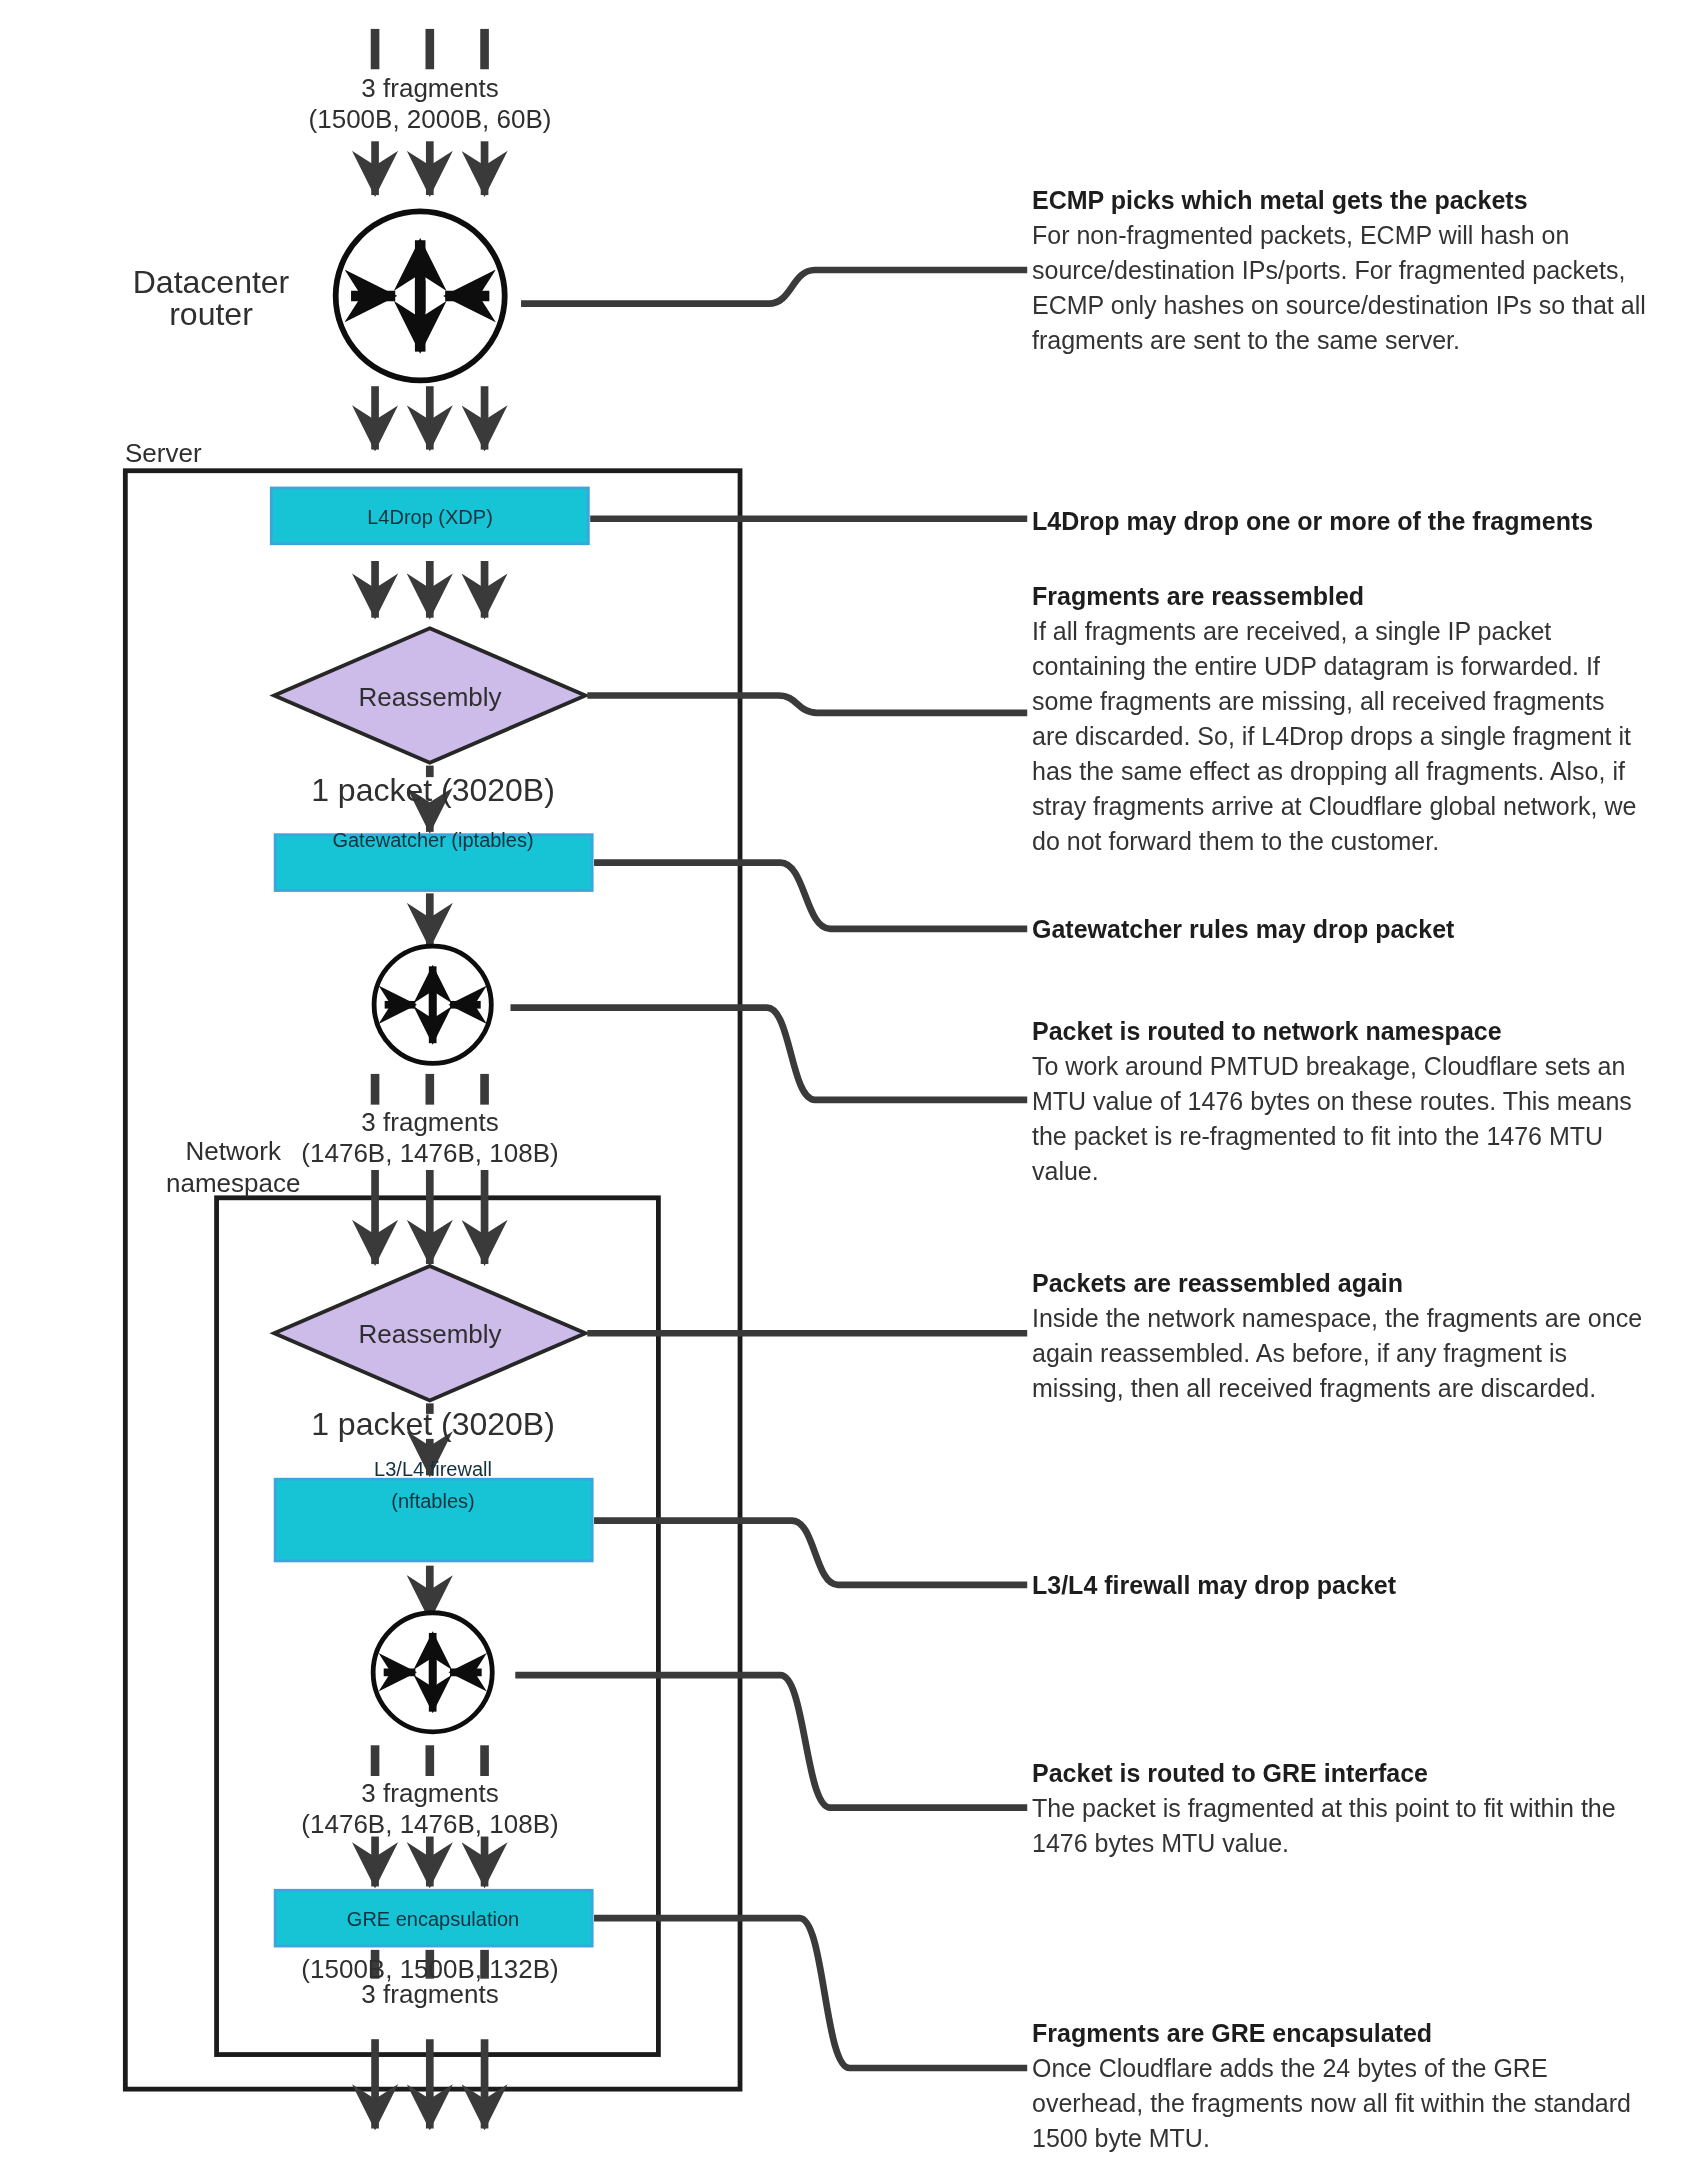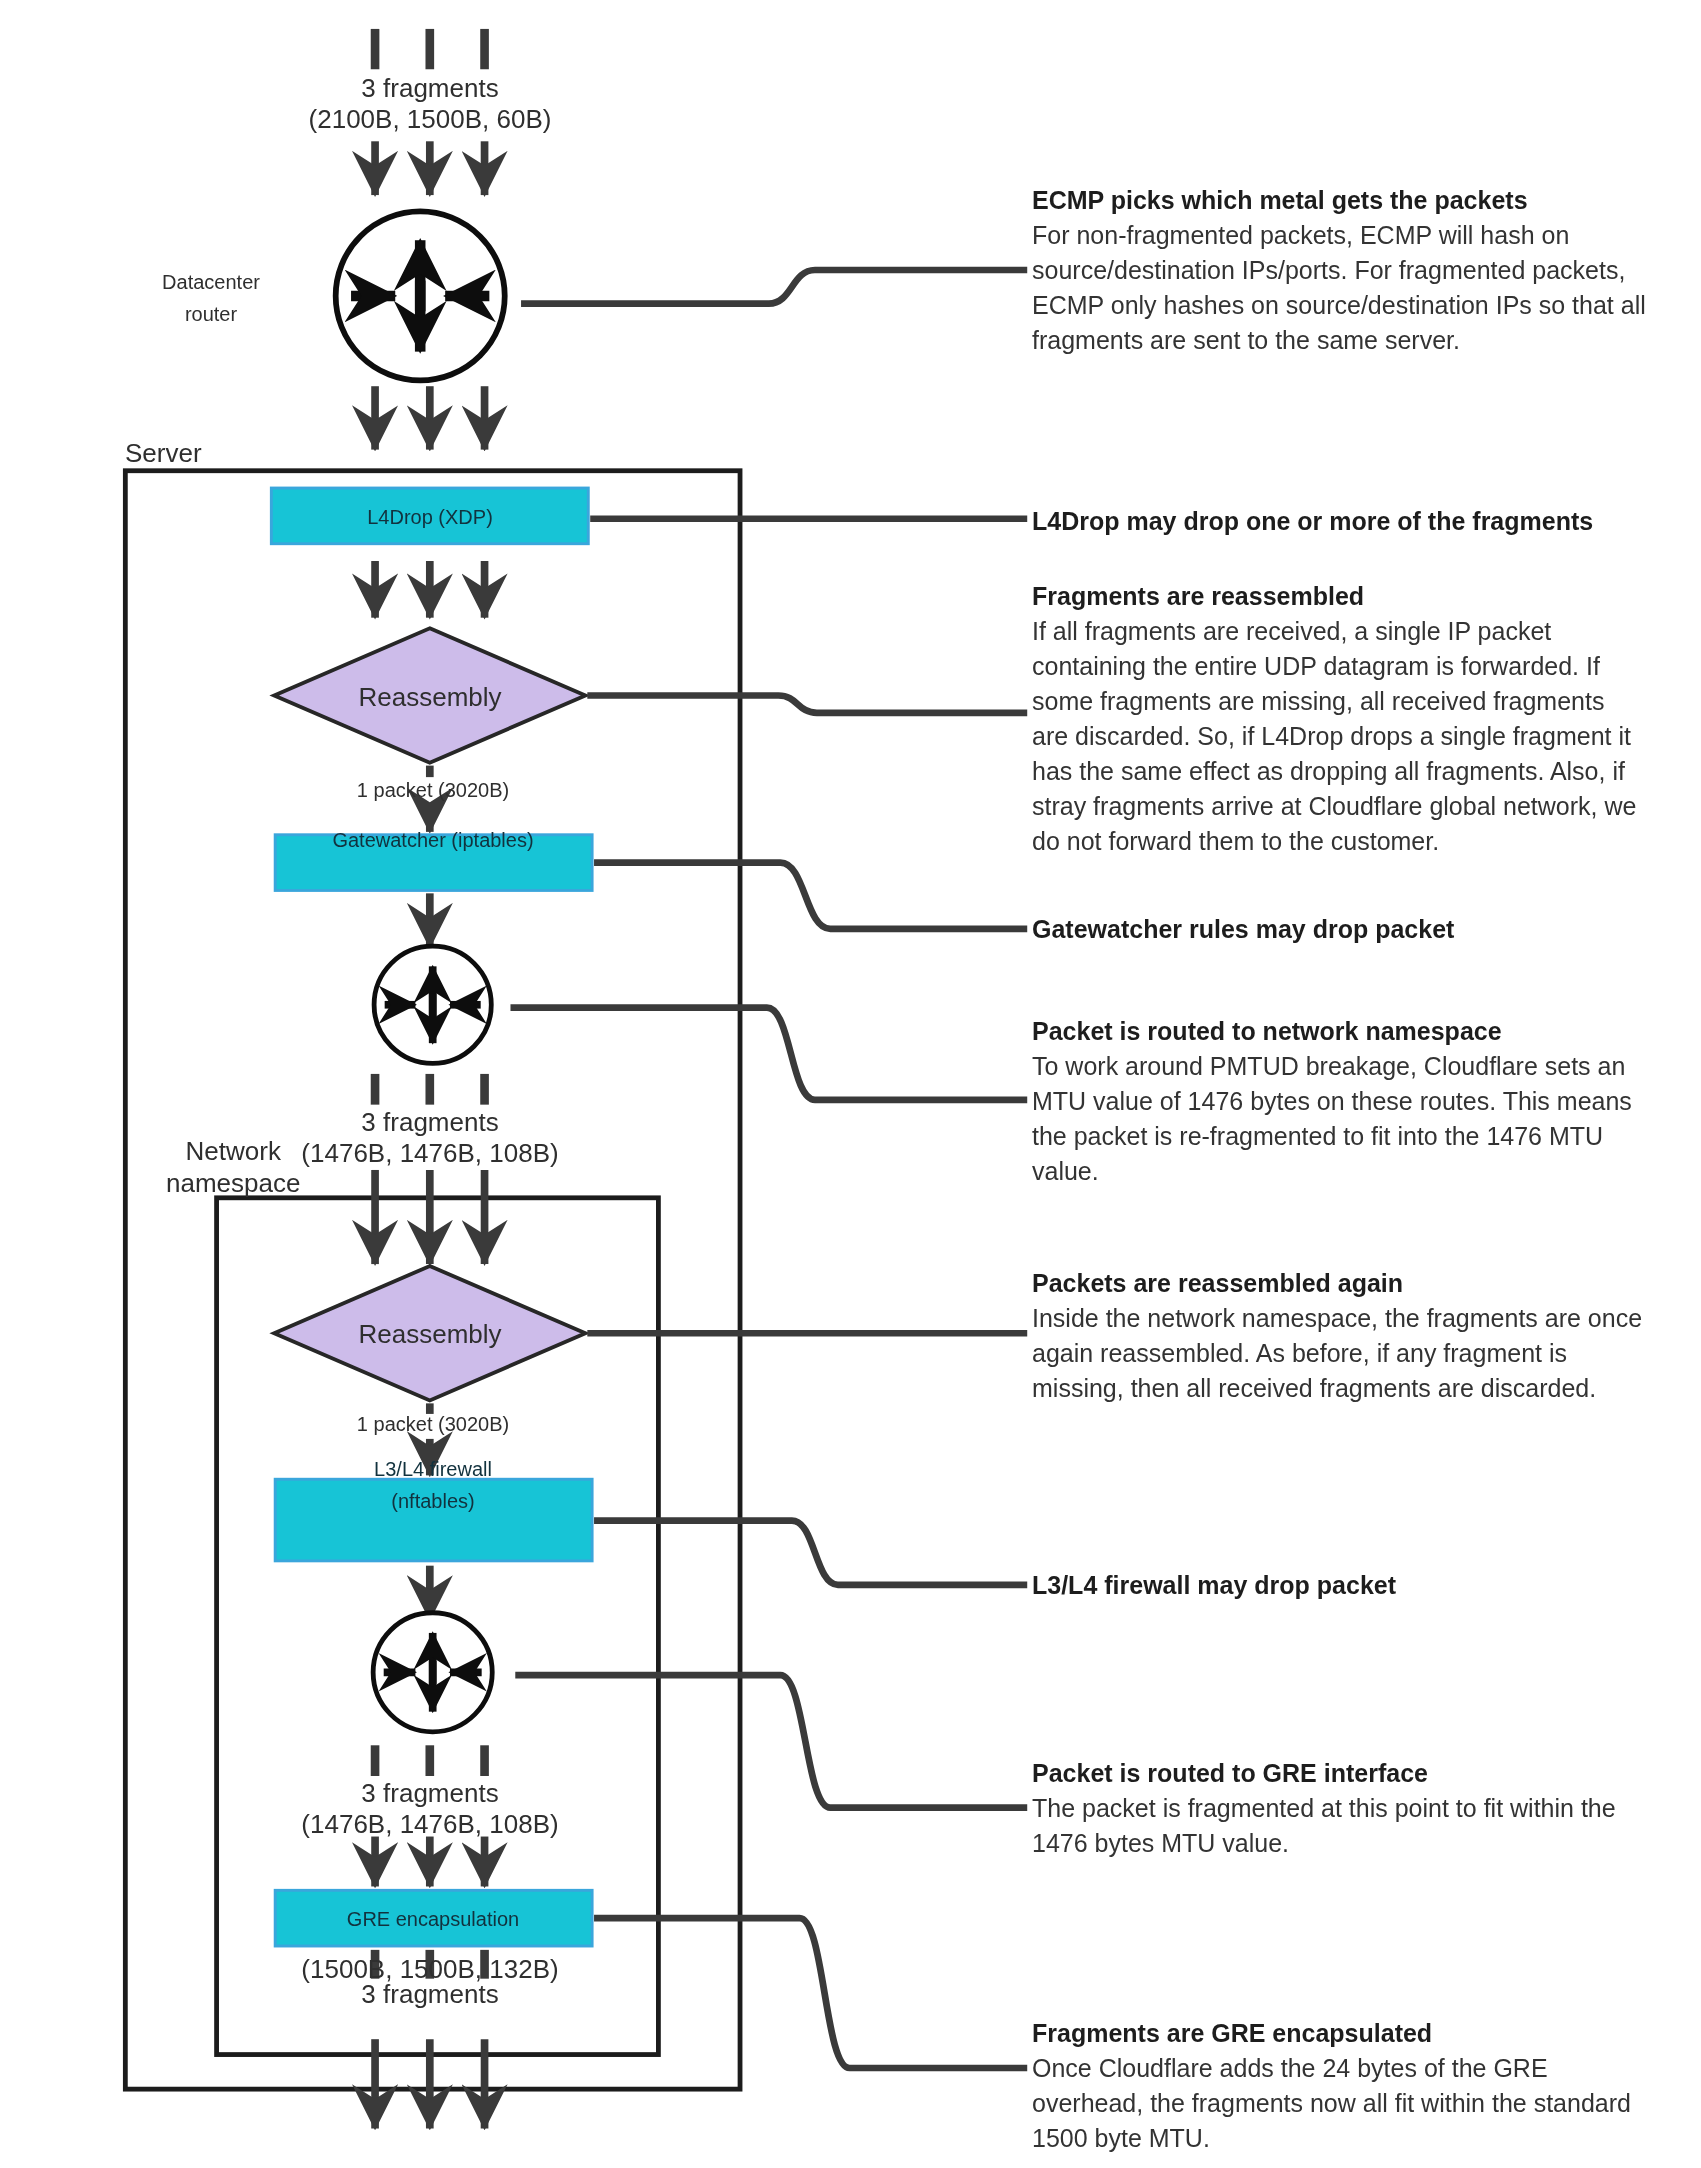--- a/index.html
+++ b/index.html
@@ -4,21 +4,21 @@
 <style>
   html,body{margin:0;padding:0;background:#ffffff;}
   .stage{position:relative;width:1701px;height:2168px;background:#ffffff;
          font-family:"Liberation Sans",sans-serif;overflow:hidden;margin-left:12px;}
   svg.shapes{position:absolute;left:0;top:0;z-index:1;}
   .labels{position:absolute;left:0;top:0;width:100%;height:100%;z-index:2;}
   .t{position:absolute;color:#2f2f2f;font-size:26px;line-height:32px;
      white-space:pre-line;text-align:center;transform:translate(-50%,-50%);}
   .t.leftal{transform:translate(0,-50%);text-align:center;}
   .boxlabel{color:#12323e;font-size:20px;}
-  .big{font-size:20px;}
+  .big{font-size:32px;}
   .ann{position:absolute;width:692px;font-size:25px;line-height:35px;color:#333333;}
   .ann .hd{font-weight:700;color:#1d1d1d;white-space:pre-line;}
   .ann .bd{white-space:pre-line;}
 </style>
 </head>
 <body>
 
 <div class="stage">
 
 <svg class="shapes" width="1701" height="2168" viewBox="0 0 1771 2257">
@@ -175,21 +175,21 @@
     <path d="M599,1388 L1057,1388"></path>
     <path d="M606,1583 L812,1583 C836,1583 836,1650 860,1650 L1057,1650"></path>
     <path d="M524,1744 L800,1744 C826,1744 826,1882 852,1882 L1057,1882"></path>
     <path d="M606,1997 L820,1997 C846,1997 846,2153 872,2153 L1057,2153"></path>
   </g>
 </svg>
 
 <div class="labels">
 
   <div class="t" style="left:418px;top:88px">3 fragments</div>
-  <div class="t" style="left:418px;top:119px">(2100B, 1500B, 60B)</div>
+  <div class="t" style="left:418px;top:119px">(1500B, 2000B, 60B)</div>
 
   <div class="t big" style="left:199px;top:298px">Datacenter
 router</div>
 
   <div class="t leftal" style="left:113px;top:453px">Server</div>
 
   <div class="t boxlabel" style="left:418px;top:517px">L4Drop (XDP)</div>
 
   <div class="t" style="left:418px;top:697px">Reassembly</div>
 

